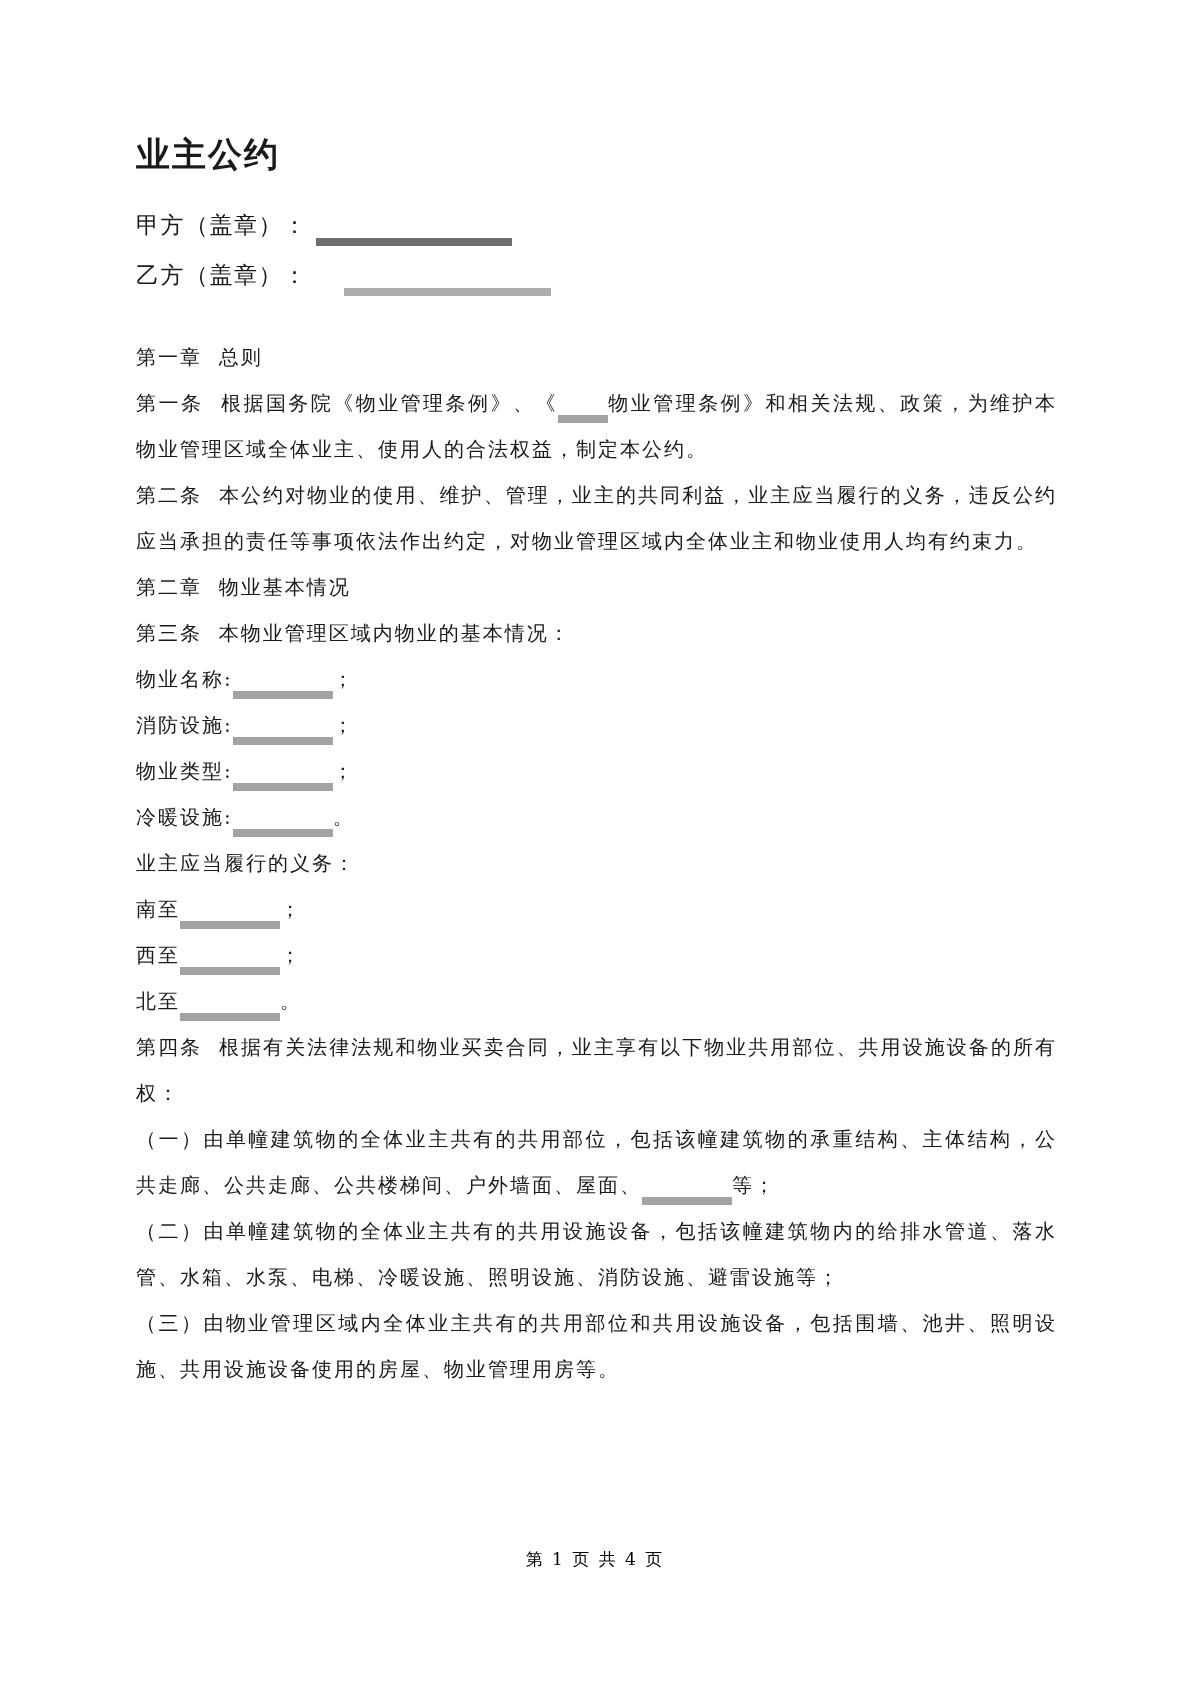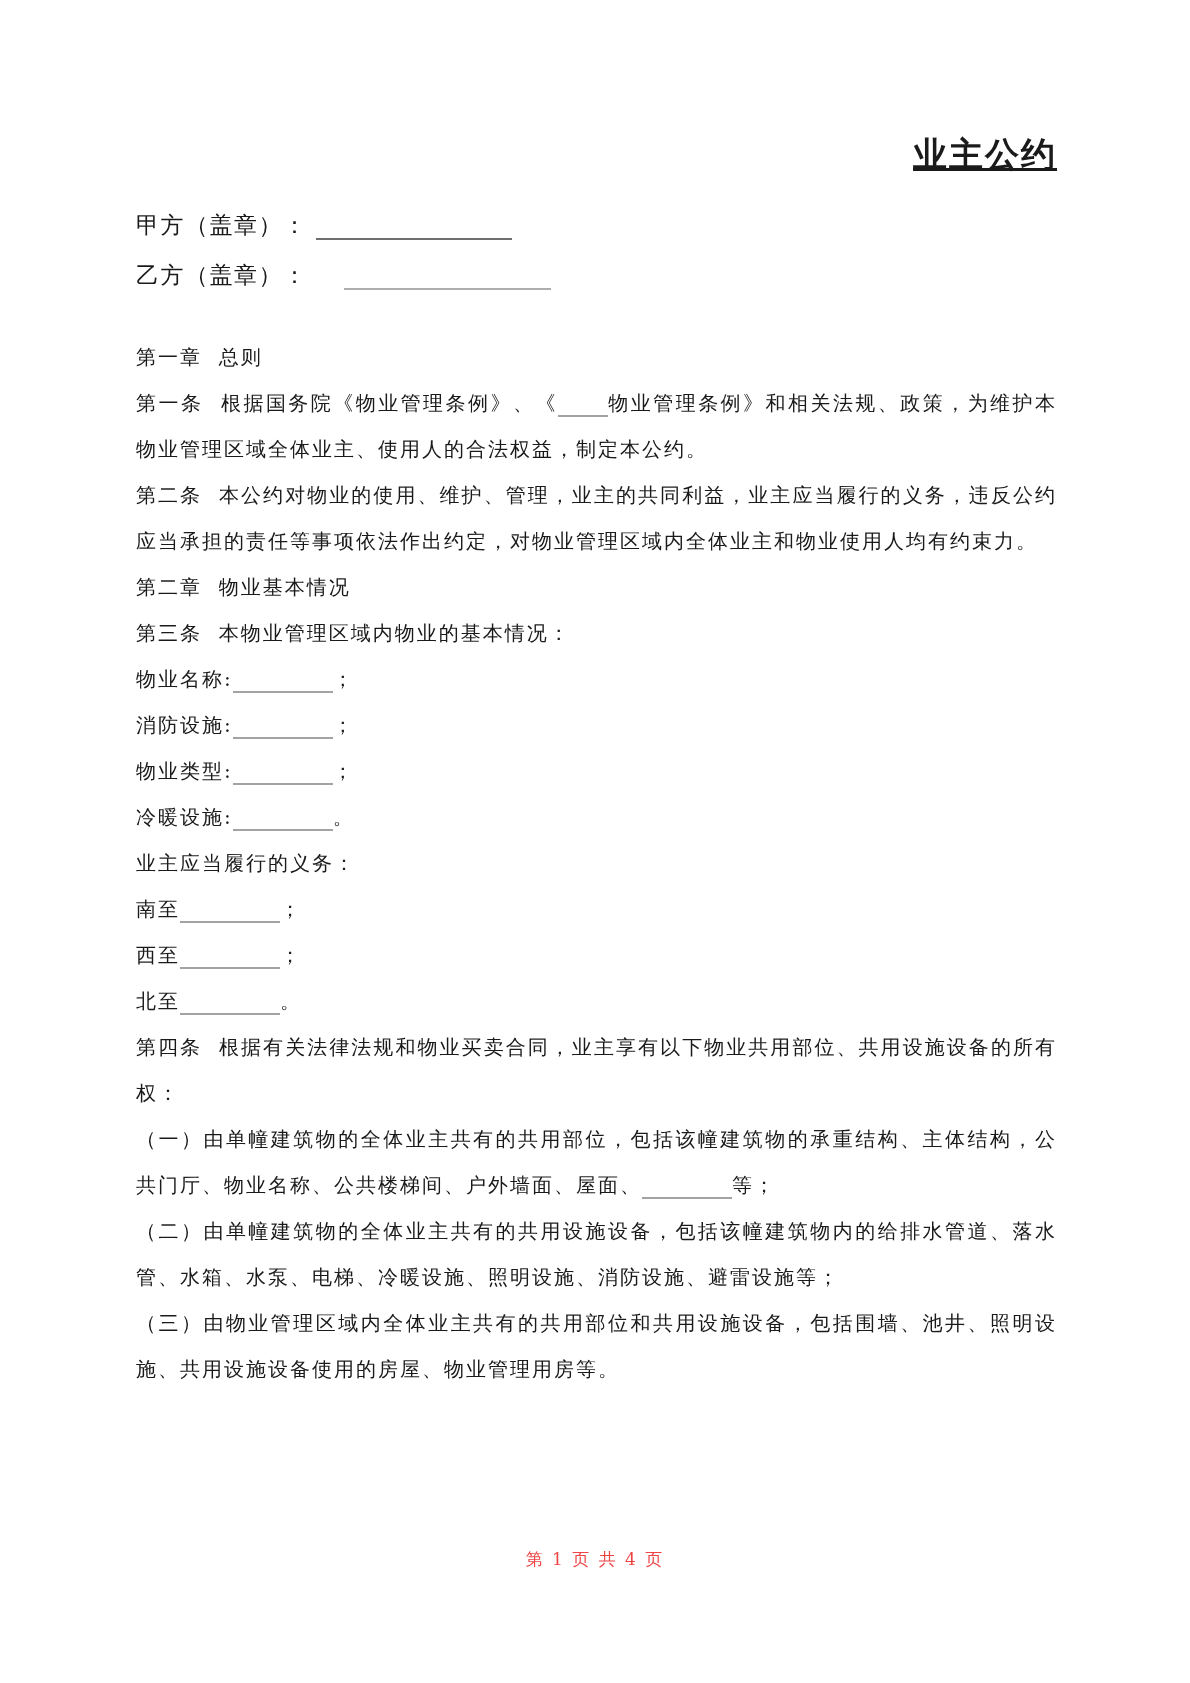--- a/index.html
+++ b/index.html
@@ -16,23 +16,22 @@
     padding: 130px 133px 0 136px;
     overflow: hidden;
     font-family: "DejaVu Serif", "Liberation Serif", serif;
     color: #1a1a1a;
   }
   .doc-title {
     margin: 0 0 22px 0;
     font-size: 34px;
     line-height: 48px;
     font-weight: 700;
-    text-align: right;
+    text-align: left;
     letter-spacing: 2px;
-    text-decoration: underline;
   }
   .parties {
     margin-bottom: 34px;
   }
   .party {
     margin: 0;
     font-size: 23px;
     line-height: 50px;
     letter-spacing: 1.5px;
   }
@@ -40,33 +39,33 @@
     margin: 0;
     font-size: 20px;
     line-height: 46px;
     letter-spacing: 2px;
     text-align: justify;
   }
   
   .blank {
     color: transparent;
     letter-spacing: 0;
-    border-bottom: 2px solid #a3a3a3;
+    border-bottom: 8px solid #a3a3a3;
   }
   .blank-dark  { border-bottom-color: #6e6e6e; }
   .blank-light { border-bottom-color: #adadad; margin-left: 36px; }
   .doc-footer {
     position: absolute;
     left: 0;
     top: 1548px;
     width: 100%;
     text-align: center;
     font-size: 17px;
     letter-spacing: 2px;
-    color: #ef4444;
+    color: #000000;
     font-family: "DejaVu Serif", "Liberation Serif", serif;
   }
 </style>
 </head>
 <body>
 
 <div class="page">
 
   <h1 class="doc-title">业主公约</h1>
 
@@ -83,20 +82,20 @@
       <p><span>第三条&nbsp; 本物业管理区域内物业的基本情况：</span></p>
       <p><span>物业名称:</span><span class="blank">__________</span><span>；</span></p>
       <p><span>消防设施:</span><span class="blank">__________</span><span>；</span></p>
       <p><span>物业类型:</span><span class="blank">__________</span><span>；</span></p>
       <p><span>冷暖设施:</span><span class="blank">__________</span><span>。</span></p>
       <p><span>业主应当履行的义务：</span></p>
       <p><span>南至</span><span class="blank">__________</span><span>；</span></p>
       <p><span>西至</span><span class="blank">__________</span><span>；</span></p>
       <p><span>北至</span><span class="blank">__________</span><span>。</span></p>
       <p><span>第四条&nbsp; 根据有关法律法规和物业买卖合同，业主享有以下物业共用部位、共用设施设备的所有权：</span></p>
-      <p><span>（一）由单幢建筑物的全体业主共有的共用部位，包括该幢建筑物的承重结构、主体结构，公共门厅、物业名称、公共楼梯间、户外墙面、屋面、</span><span class="blank">_________</span><span>等；</span></p>
+      <p><span>（一）由单幢建筑物的全体业主共有的共用部位，包括该幢建筑物的承重结构、主体结构，公共走廊、公共走廊、公共楼梯间、户外墙面、屋面、</span><span class="blank">_________</span><span>等；</span></p>
       <p><span>（二）由单幢建筑物的全体业主共有的共用设施设备，包括该幢建筑物内的给排水管道、落水管、水箱、水泵、电梯、冷暖设施、照明设施、消防设施、避雷设施等；</span></p>
       <p><span>（三）由物业管理区域内全体业主共有的共用部位和共用设施设备，包括围墙、池井、照明设施、共用设施设备使用的房屋、物业管理用房等。</span></p>
     </div>
 
   <div class="doc-footer"><span>第 1 页 共 4 页</span></div>
 
 </div>
 
 </body></html>

